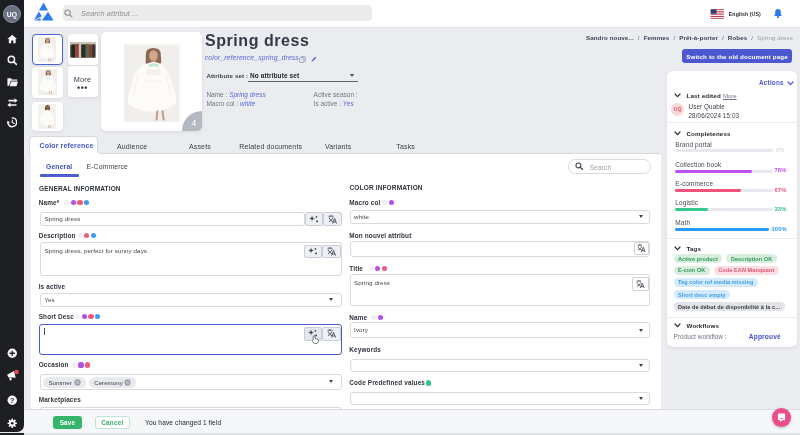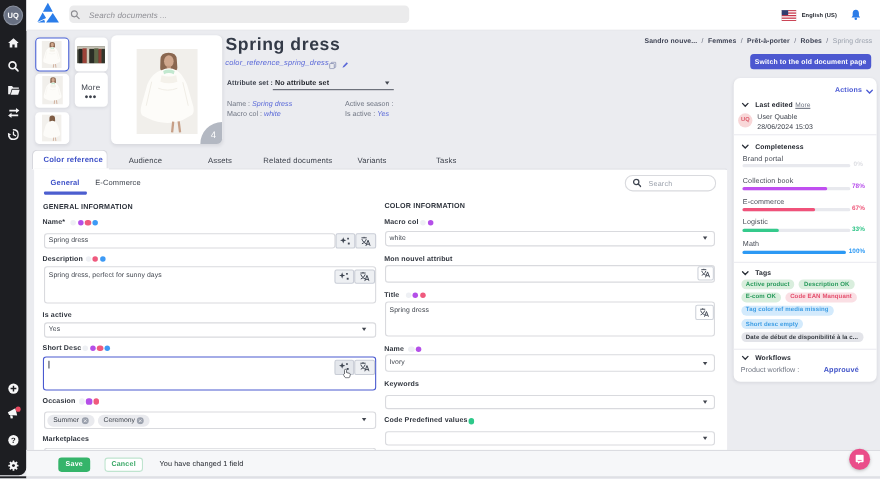--- a/index.html
+++ b/index.html
@@ -103,21 +103,21 @@
   <path d="M15.0 9.8 L20.6 18.5 H8.9 Z" fill="#2b7de9"></path>
   <path d="M5.8 9.4 L8.9 14.3 L1.0 17.9 Z" fill="#2b7de9"></path>
   <path d="M1.4 18.5 L7.2 15.9 L8.0 18.5 Z" fill="#2b7de9"></path>
 </svg>
 
 <div class="abs" style="left:62.5px;top:5.2px;width:309px;height:15.4px;background:#ebebec;border-radius:4px;"></div>
 <svg class="abs" style="left:63.7px;top:8.5px;" width="9" height="9" viewBox="0 0 12 12">
     <circle cx="4.8" cy="4.8" r="3.6" fill="none" stroke="#8d8d92" stroke-width="1.4"></circle>
     <line x1="7.5" y1="7.5" x2="10.6" y2="10.6" stroke="#8d8d92" stroke-width="1.5" stroke-linecap="round"></line>
   </svg>
-<div class="abs" style="left:81px;top:9px;font-size:7.3px;font-style:italic;color:#8e8e94;letter-spacing:.1px;">Search documents ...</div>
+<div class="abs" style="left:81px;top:9px;font-size:7.3px;font-style:italic;color:#8e8e94;letter-spacing:.1px;">Search attribut ...</div>
 
 <svg class="abs" style="left:709.8px;top:8.9px;" width="14.6" height="10.6" viewBox="0 0 14 11">
   <rect width="14" height="11" fill="#fff"></rect>
   <g fill="#c8374a">
     <rect y="0" width="14" height="1.2"></rect>
       <rect y="2.4" width="14" height="1.2"></rect>
       <rect y="4.8" width="14" height="1.2"></rect>
       <rect y="7.2" width="14" height="1.2"></rect>
       <rect y="9.6" width="14" height="1.2"></rect>
   </g>

